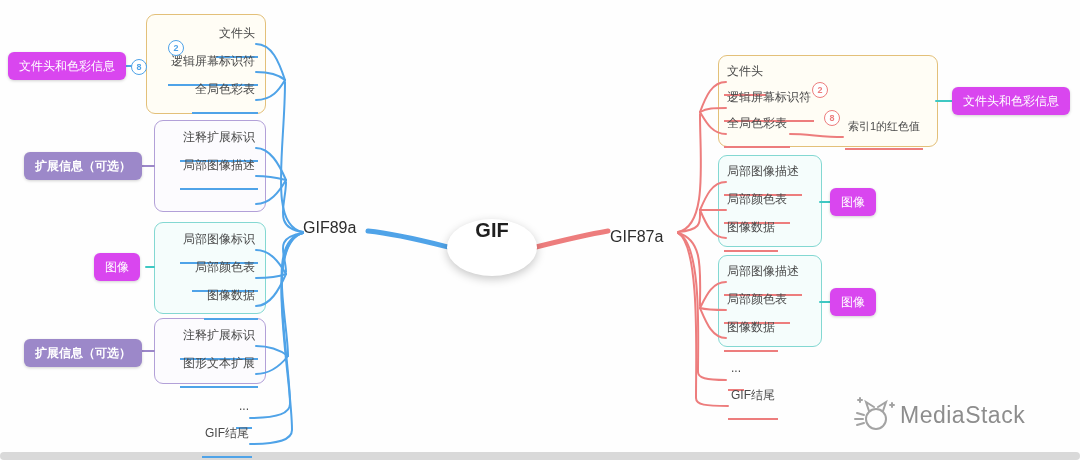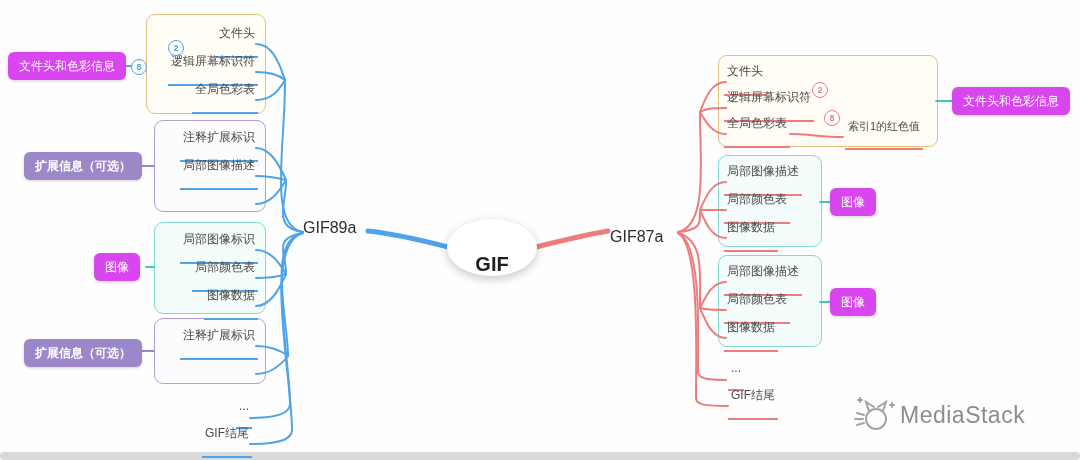--- a/index.html
+++ b/index.html
@@ -22,21 +22,21 @@
     border-radius:6px;white-space:nowrap;z-index:3;box-shadow:0 1px 3px rgba(0,0,0,.18);}
   .sl-teal{background:#d946ef;}
   .sl-purple{background:#9c88c9;font-weight:bold;}
   .badge{position:absolute;width:14px;height:14px;border-radius:50%;background:#fff;
     font-size:9px;font-weight:bold;display:flex;align-items:center;justify-content:center;
     z-index:4;border:1px solid;}
   .bd-blue{border-color:#4fa3e8;color:#4fa3e8;}
   .bd-red{border-color:#ed7d7d;color:#ed7d7d;}
   .branch-label{position:absolute;font-weight:normal;font-size:16px;color:#2d2d2d;z-index:3;white-space:nowrap;}
   #center-topic{position:absolute;left:447px;top:219px;width:90px;height:57px;background:#fff;
-    border-radius:50%;box-shadow:0 3px 10px rgba(0,0,0,.22);display:flex;align-items:flex-end;
+    border-radius:50%;box-shadow:0 3px 10px rgba(0,0,0,.22);display:flex;align-items:flex-start;
     justify-content:center;font-weight:bold;font-size:20px;color:#1f1f1f;z-index:3;}
   #bottom-bar{position:absolute;left:0;top:452px;width:1080px;height:8px;background:#d9d9d9;
     border-radius:4px;z-index:1;}
   #watermark{position:absolute;left:850px;top:394px;display:flex;align-items:center;z-index:3;}
   #watermark-text{font-size:23px;color:#8d8d8d;letter-spacing:.5px;margin-left:4px;}
 </style>
 </head>
 <body>
 
 <div id="canvas">
@@ -117,20 +117,21 @@
   <div class="badge bd-blue" style="left:131px;top:59px">8</div>
 
   <div class="node ra" style="left:154px;top:128px;width:104px"><span class="u ul-blue">注释扩展标识</span></div>
   <div class="node ra" style="left:154px;top:156px;width:104px"><span class="u ul-blue">局部图像描述</span></div>
 
   <div class="node ra" style="left:154px;top:230px;width:104px"><span class="u ul-blue">局部图像标识</span></div>
   <div class="node ra" style="left:154px;top:258px;width:104px"><span class="u ul-blue">局部颜色表</span></div>
   <div class="node ra" style="left:154px;top:286px;width:104px"><span class="u ul-blue">图像数据</span></div>
 
   <div class="node ra" style="left:154px;top:326px;width:104px"><span class="u ul-blue">注释扩展标识</span></div>
+  <div class="node ra" style="left:154px;top:354px;width:104px"><span class="u ul-blue">图形文本扩展</span></div>
 
   <div class="node ra" style="left:192px;top:398px;width:60px"><span class="u ul-blue">...</span></div>
   <div class="node ra" style="left:180px;top:424px;width:72px"><span class="u ul-blue">GIF结尾</span></div>
 
   <div class="slabel sl-teal" style="left:8px;top:52px">文件头和色彩信息</div>
   <div class="slabel sl-purple" style="left:24px;top:152px">扩展信息（可选）</div>
   <div class="slabel sl-teal" style="left:94px;top:253px">图像</div>
   <div class="slabel sl-purple" style="left:24px;top:339px">扩展信息（可选）</div>
 
   <div class="node" style="left:724px;top:62px"><span class="u ul-red">文件头</span></div>

